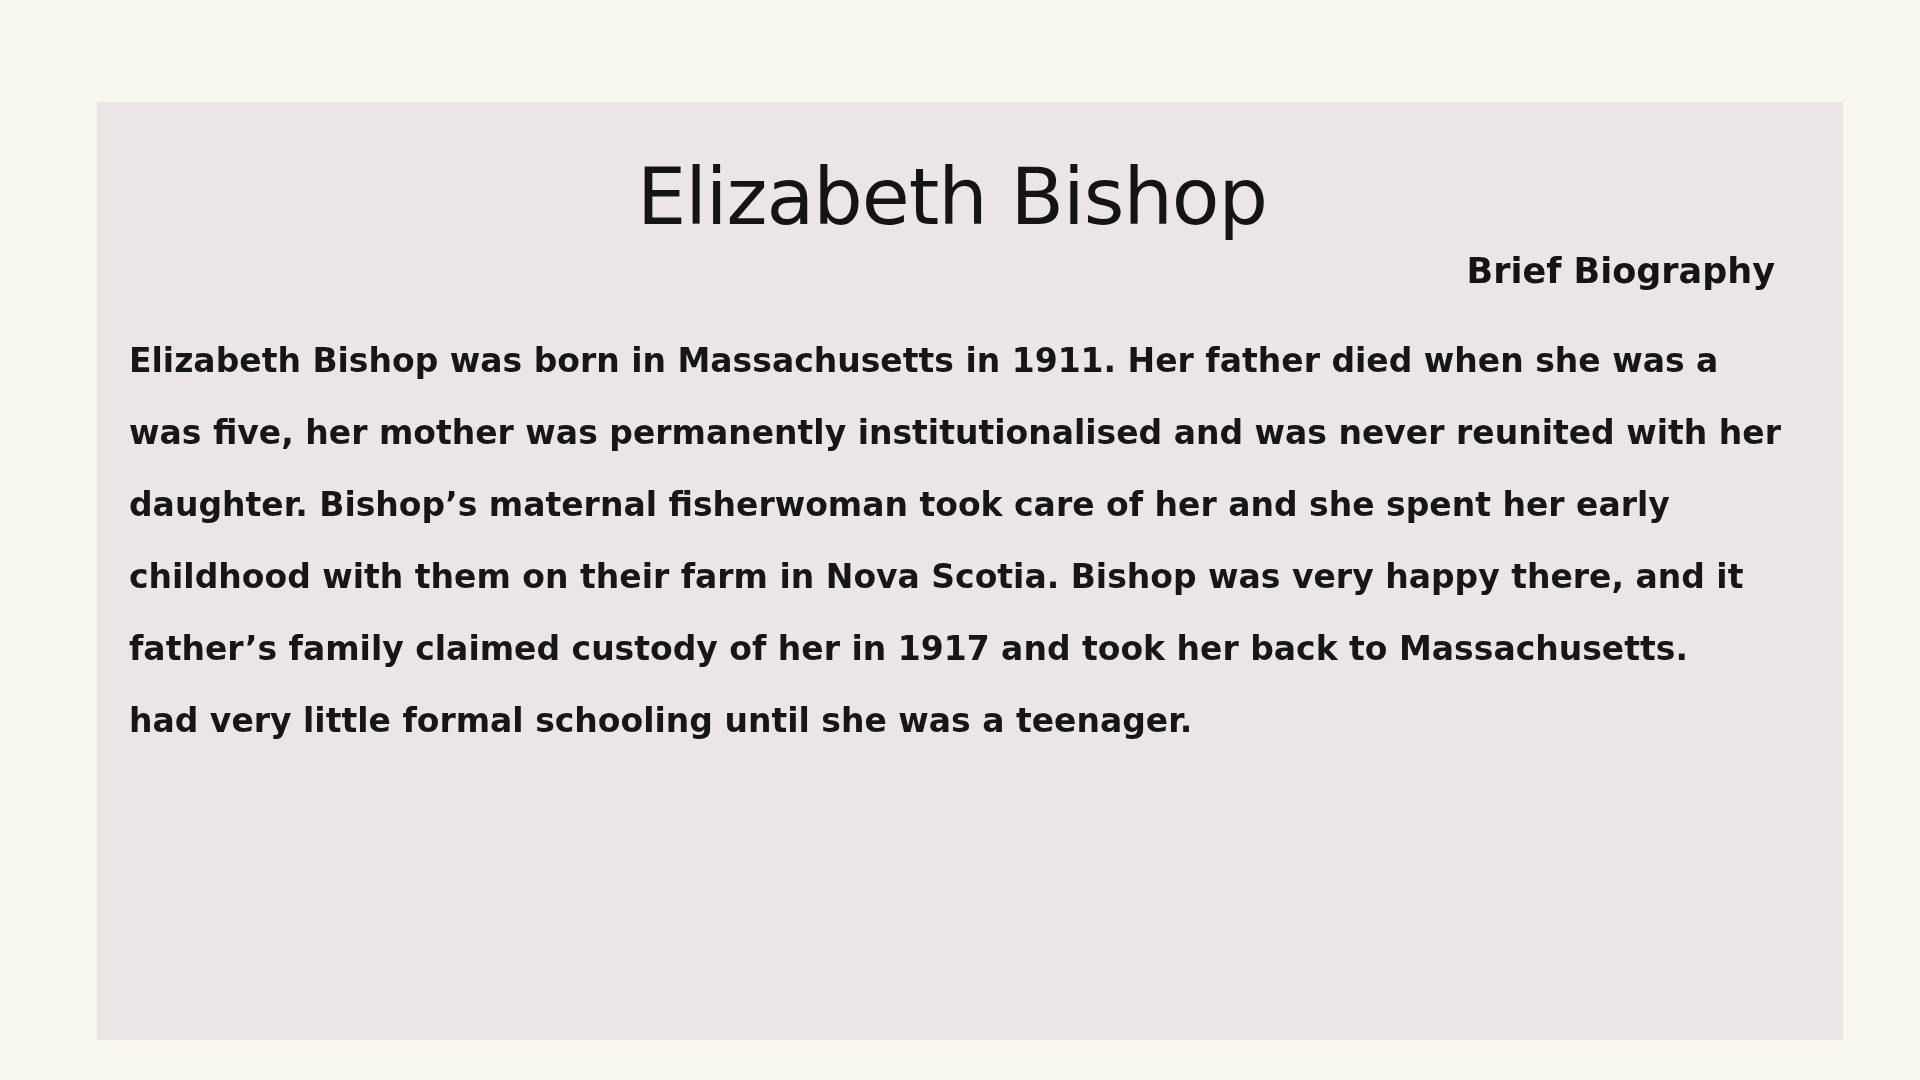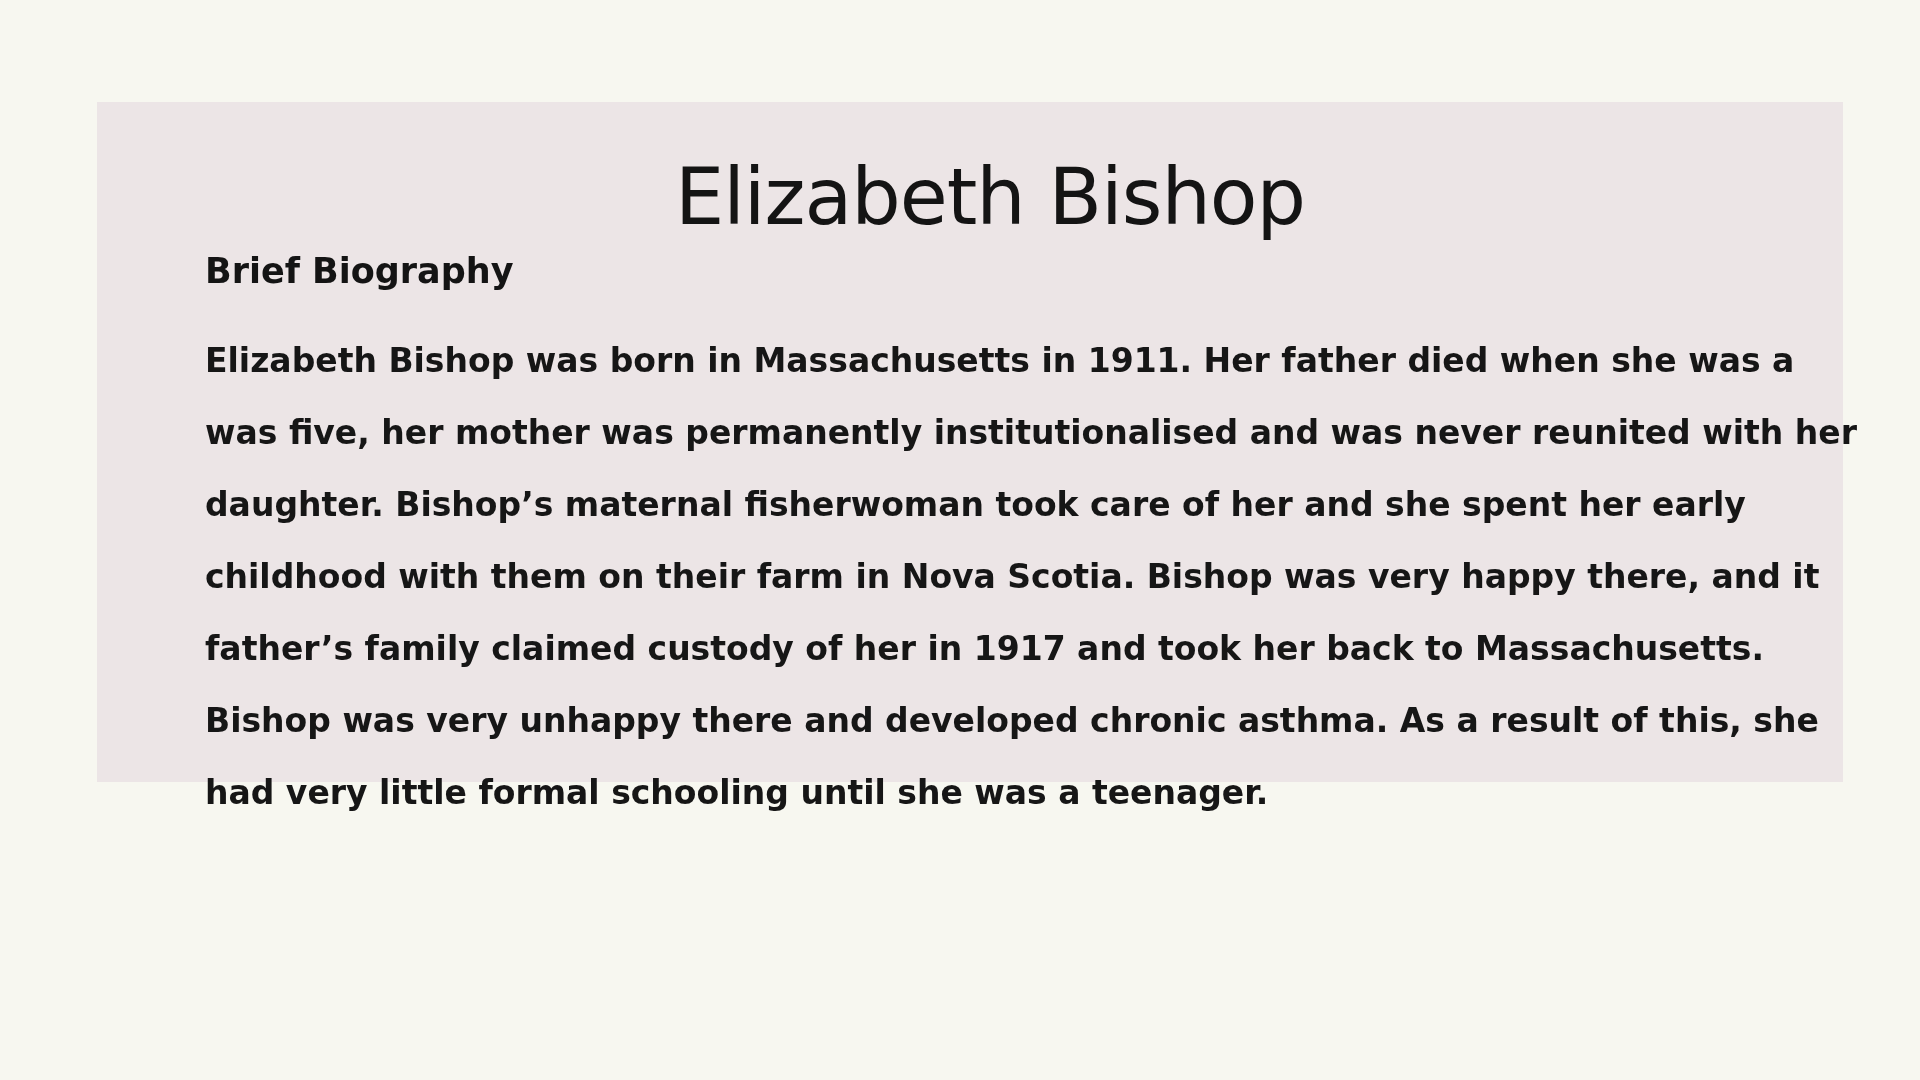--- a/index.html
+++ b/index.html
@@ -13,35 +13,35 @@
     font-family: "DejaVu Sans", sans-serif;
     color: #141414;
     overflow: hidden;
     position: relative;
   }
   .slide-card {
     position: absolute;
     left: 97px;
     top: 102px;
     width: 1746px;
-    height: 680px;
+    height: 938px;
     background: #ece5e6;
     box-sizing: border-box;
-    padding: 52px 68px 0 108px;
+    padding: 52px 68px 0 32px;
   }
   .doc-title {
     text-align: center;
     font-size: 78px;
     font-weight: 400;
     line-height: 1.12;
     letter-spacing: -1px;
     color: #141414;
   }
   .doc-subtitle {
-    text-align: left;
+    text-align: right;
     font-size: 35px;
     font-weight: 700;
     margin-top: 10px;
     color: #141414;
   }
   .doc-body {
     margin-top: 34px;
     font-size: 33px;
     color: #161616;
     font-weight: bold;
@@ -56,16 +56,15 @@
 
 <div class="slide-card" style="background: rgb(236, 229, 230); color: rgb(20, 20, 20);">
   <div class="doc-title">Elizabeth Bishop</div>
   <div class="doc-subtitle">Brief Biography</div>
   <div class="doc-body">
     <div class="body-line">Elizabeth Bishop was born in Massachusetts in 1911. Her father died when she was a</div>
     <div class="body-line">was five, her mother was permanently institutionalised and was never reunited with her</div>
     <div class="body-line">daughter. Bishop’s maternal fisherwoman took care of her and she spent her early</div>
     <div class="body-line">childhood with them on their farm in Nova Scotia. Bishop was very happy there, and it</div>
     <div class="body-line">father’s family claimed custody of her in 1917 and took her back to Massachusetts.</div>
-    <div class="body-line">Bishop was very unhappy there and developed chronic asthma. As a result of this, she</div>
     <div class="body-line">had very little formal schooling until she was a teenager.</div>
   </div>
 </div>
 
 </body></html>

